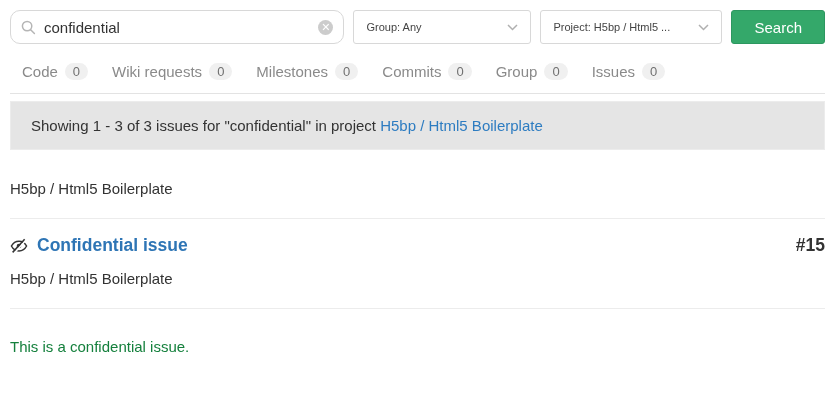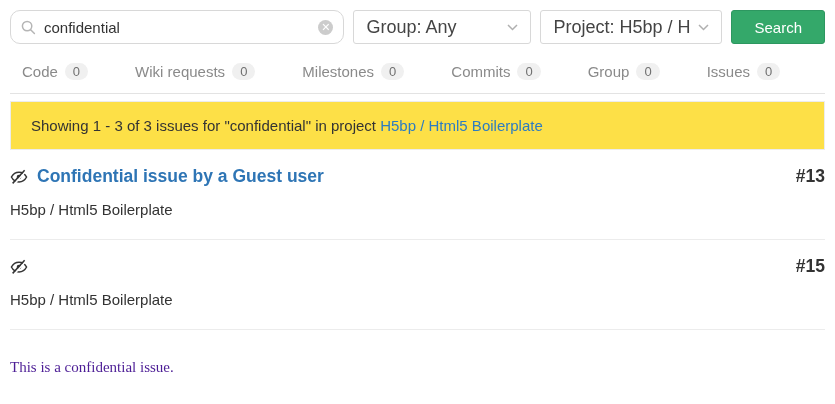--- a/index.html
+++ b/index.html
@@ -11,53 +11,53 @@
   .search-box { flex: 1; height: 34px; border: 1px solid #d8d8d8; border-radius: 10px;
     display: flex; align-items: center; padding: 0 10px; background: #fff; }
   .search-box input { flex: 1; border: none; outline: none; font: 15px "Liberation Sans", sans-serif;
     color: #333; margin-left: 8px; background: transparent; }
   .mag-icon { display: flex; align-items: center; }
   .clear-icon { width: 15px; height: 15px; border-radius: 50%; background: #ccc; color: #fff;
     font-size: 11px; line-height: 15px; text-align: center; font-weight: bold; cursor: pointer;
     flex: 0 0 auto; }
   .dropdown { height: 34px; border: 1px solid #d8d8d8; border-radius: 3px; background: #fff;
     display: flex; align-items: center; justify-content: space-between; padding: 0 12px;
-    font-size: 18px; color: #444; cursor: pointer; }
+    font-size: 11px; color: #444; cursor: pointer; }
   .dd-group { width: 178px; }
   .dd-project { width: 182px; }
   .dd-project .dd-label { white-space: nowrap; overflow: hidden; }
   .chev { margin-left: 8px; flex: 0 0 auto; display: flex; align-items: center; }
   .btn-search { height: 34px; padding: 0 22px; background: #34a86a; border: 1px solid #2d9760;
     border-radius: 3px; color: #fff; font-size: 15px; cursor: pointer;
     font-family: "Liberation Sans", sans-serif; }
 
   
-  .tabs { display: flex; align-items: stretch; margin: 0 10px; border-bottom: 1px solid #e3e3e3; gap: 23px; }
+  .tabs { display: flex; align-items: stretch; margin: 0 10px; border-bottom: 1px solid #e3e3e3; }
   .tab { display: flex; align-items: center; padding: 9px 12px 11px; font-size: 15px;
     color: #8a8a8a; cursor: pointer; border-bottom: 3px solid transparent; margin-bottom: -1px; }
   .tab .badge { margin-left: 7px; background: #f0f0f0; color: #707070; font-size: 13px;
     padding: 1px 8px; border-radius: 10px; }
   .tab.active { color: #1d1d1d; font-weight: bold; border-bottom-color: #4285d8; }
   .tab.active .badge { font-weight: normal; background: #f3f3f3; color: #555; }
 
   
-  .summary { margin: 7px 10px 0; background: #fde047; border: 1px solid #ececec;
+  .summary { margin: 7px 10px 0; background: #e5e5e5; border: 1px solid #ececec;
     padding: 15px 20px; font-size: 15px; color: #333; }
   .summary a { color: #2d7cc1; text-decoration: none; cursor: pointer; }
 
   
   .results { margin: 0 10px; }
   .result { padding: 16px 0 21px; border-bottom: 1px solid #ececec; }
   .result:last-child { border-bottom: none; }
   .r-head { display: flex; align-items: center; gap: 9px; }
   .eye { display: flex; align-items: center; flex: 0 0 auto; }
   .r-title { font-size: 17.5px; font-weight: bold; color: #2e75b5; text-decoration: none;
     cursor: pointer; }
   .r-id { margin-left: auto; font-size: 17.5px; font-weight: bold; color: #333; }
-  .r-desc { margin-top: 13px; font-size: 15px; color: #4c1d95; font-family: Liberation Serif, serif; }
+  .r-desc { margin-top: 13px; font-size: 15px; color: #15803d; }
   .r-project { margin-top: 14px; font-size: 15px; color: #333; }
 </style>
 </head>
 <body>
 
 <div class="topbar">
   <div class="search-box">
     <span class="mag-icon">
       <svg width="15" height="15" viewBox="0 0 16 16" fill="none">
         <circle cx="6.5" cy="6.5" r="5" stroke="#b5b5b5" stroke-width="1.6"></circle>
@@ -117,45 +117,34 @@
 </div>
 
 <div class="summary">
   <span>Showing 1 - 3 of 3 issues for "confidential" in project</span>
   <a>H5bp / Html5 Boilerplate</a>
 </div>
 
 <div class="results">
 
   <div class="result">
-    <div class="r-head">
-      <span class="eye">
-        <svg width="18" height="18" viewBox="0 0 24 24" fill="none">
-          <path d="M12 5.5 C7.5 5.5 3.9 8.2 1.9 12 C3.9 15.8 7.5 18.5 12 18.5 C16.5 18.5 20.1 15.8 22.1 12 C20.1 8.2 16.5 5.5 12 5.5 Z" stroke="#333" stroke-width="2"></path>
-          <circle cx="12" cy="12" r="3.1" fill="#333"></circle>
-          <line x1="5.5" y1="21.5" x2="21.5" y2="4" stroke="#fff" stroke-width="2.2"></line>
-          <line x1="3.5" y1="20.5" x2="19.5" y2="3" stroke="#333" stroke-width="2"></line>
-        </svg>
-      </span>
-      <a class="r-title">Confidential issue by a Guest user</a>
-      <span class="r-id">#13</span>
-    </div>
     <div class="r-project">H5bp / Html5 Boilerplate</div>
   </div>
 
   <div class="result">
     <div class="r-head">
       <span class="eye">
         <svg width="18" height="18" viewBox="0 0 24 24" fill="none">
           <path d="M12 5.5 C7.5 5.5 3.9 8.2 1.9 12 C3.9 15.8 7.5 18.5 12 18.5 C16.5 18.5 20.1 15.8 22.1 12 C20.1 8.2 16.5 5.5 12 5.5 Z" stroke="#333" stroke-width="2"></path>
           <circle cx="12" cy="12" r="3.1" fill="#333"></circle>
           <line x1="5.5" y1="21.5" x2="21.5" y2="4" stroke="#fff" stroke-width="2.2"></line>
           <line x1="3.5" y1="20.5" x2="19.5" y2="3" stroke="#333" stroke-width="2"></line>
         </svg>
       </span>
+      <a class="r-title">Confidential issue</a>
       <span class="r-id">#15</span>
     </div>
     <div class="r-project">H5bp / Html5 Boilerplate</div>
   </div>
 
   <div class="result">
     <div class="r-desc">This is a confidential issue.</div>
 
   </div>
 

